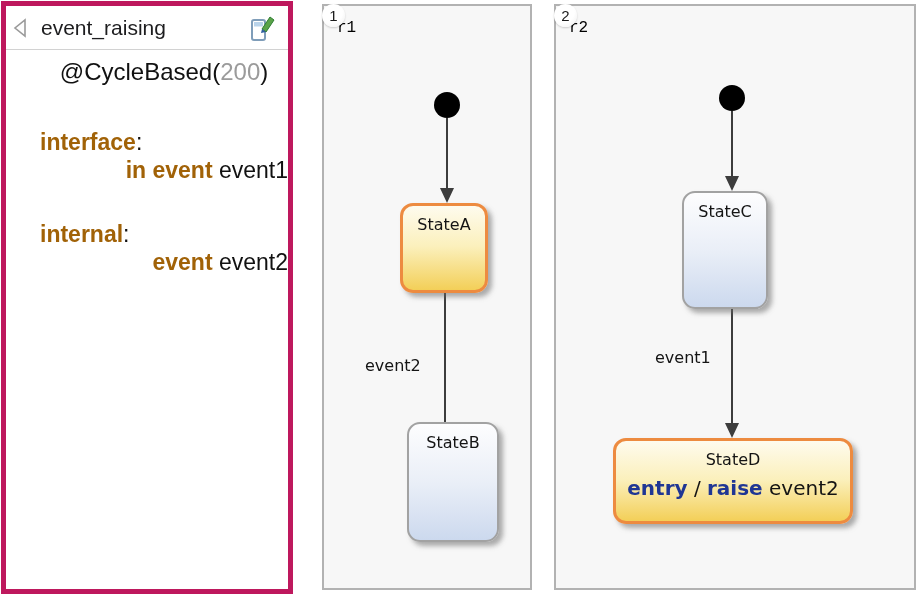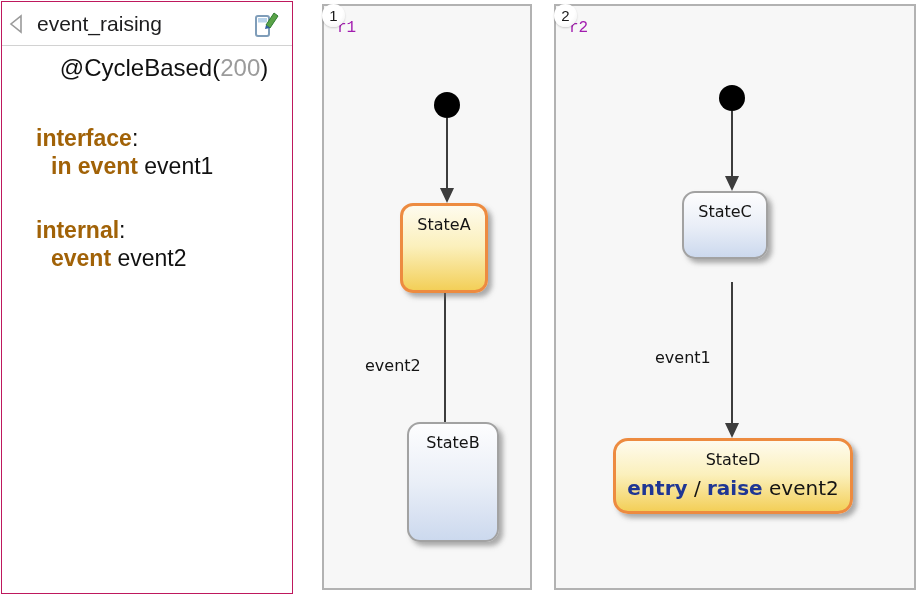--- a/index.html
+++ b/index.html
@@ -4,51 +4,51 @@
 <style>
   html,body{margin:0;padding:0;}
   body{
     width:922px;height:596px;position:relative;background:#ffffff;
     font-family:"Liberation Sans", sans-serif;overflow:hidden;
   }
 
   
   .decl-panel{
     position:absolute;left:1px;top:1px;width:292px;height:593px;
-    box-sizing:border-box;border:1px solid #be185d;background:#ffffff;
+    box-sizing:border-box;border:5px solid #be185d;background:#ffffff;
   }
   .decl-header{
     height:44px;border-bottom:1px solid #d2d2d2;
     display:flex;align-items:center;padding:0 12px 0 6px;box-sizing:border-box;
   }
   .decl-title{font-size:21px;color:#1d1d1f;margin-left:13px;flex:1;}
   .decl-body{padding:7px 0 0 34px;color:#111;}
   .line{font-size:23px;line-height:28px;white-space:pre-wrap;}
   .ann{font-size:24px;line-height:30px;text-align:center;}
   .kw{color:#a16207;font-weight:bold;}
   .gray{color:#9b9b9b;}
-  .indent{padding-left:15px;}
+  .indent{padding-left:15px;text-align:right;}
   .sp-a{height:41px;} .sp-b{height:36px;}
 
   
   .region{
     position:absolute;top:4px;height:586px;box-sizing:border-box;
     background:#f7f7f7;border:2px solid #b2b2b2;
   }
   #region-r1{left:322px;width:210px;}
   #region-r2{left:554px;width:362px;}
   .badge{
     position:absolute;left:-2px;top:-2px;width:23px;height:23px;border-radius:50%;
     background:radial-gradient(circle at 38% 32%, #ffffff 55%, #ececec 100%);
     box-shadow:0 1px 2px rgba(0,0,0,0.18);
     font-size:15px;color:#1a1a1a;display:flex;align-items:center;justify-content:center;z-index:3;
   }
   .region-name{
     position:absolute;left:13px;top:13px;z-index:2;
-    font-family:"Liberation Mono", monospace;font-size:16px;color:#a21caf;
+    font-family:"Liberation Mono", monospace;font-size:16px;color:#000000;
   }
   .wires{position:absolute;left:0;top:0;}
   .wire-line{stroke:#3d3d3d;stroke-width:2;fill:none;}
   .wire-head{fill:#3d3d3d;stroke:none;}
   .init-dot{fill:#000000;}
 
   
   .state{
     position:absolute;box-sizing:border-box;border-radius:13px;text-align:center;
     box-shadow:4px 4px 5px rgba(105,105,105,0.55);
@@ -130,23 +130,23 @@
   <span class="region-name">r2</span>
 
   <svg class="wires" width="358" height="582" viewBox="0 0 358 582">
     <circle class="init-dot" cx="176" cy="92" r="13"></circle>
     <line class="wire-line" x1="176" y1="105" x2="176" y2="172"></line>
     <polygon class="wire-head" points="176,185 169,170 183,170"></polygon>
     <line class="wire-line" x1="176" y1="276" x2="176" y2="419"></line>
     <polygon class="wire-head" points="176,432 169,417 183,417"></polygon>
   </svg>
 
-  <div class="state state-blue" style="left:126px;top:185px;width:86px;height:68px;">
+  <div class="state state-blue" style="left:126px;top:185px;width:86px;height:118px;">
     <div class="state-name">StateC</div>
   </div>
 
-  <div class="state state-yellow" style="left:57px;top:432px;width:240px;height:76px;border-radius:15px;">
+  <div class="state state-yellow" style="left:57px;top:432px;width:240px;height:86px;">
     <div class="state-name">StateD</div>
     <div class="state-behavior"><span class="kw">entry</span><span> / </span><span class="kw">raise</span><span> event2</span></div>
   </div>
 
   <span class="tlabel" style="left:99px;top:342px;">event1</span>
 </section>
 
 </body></html>

